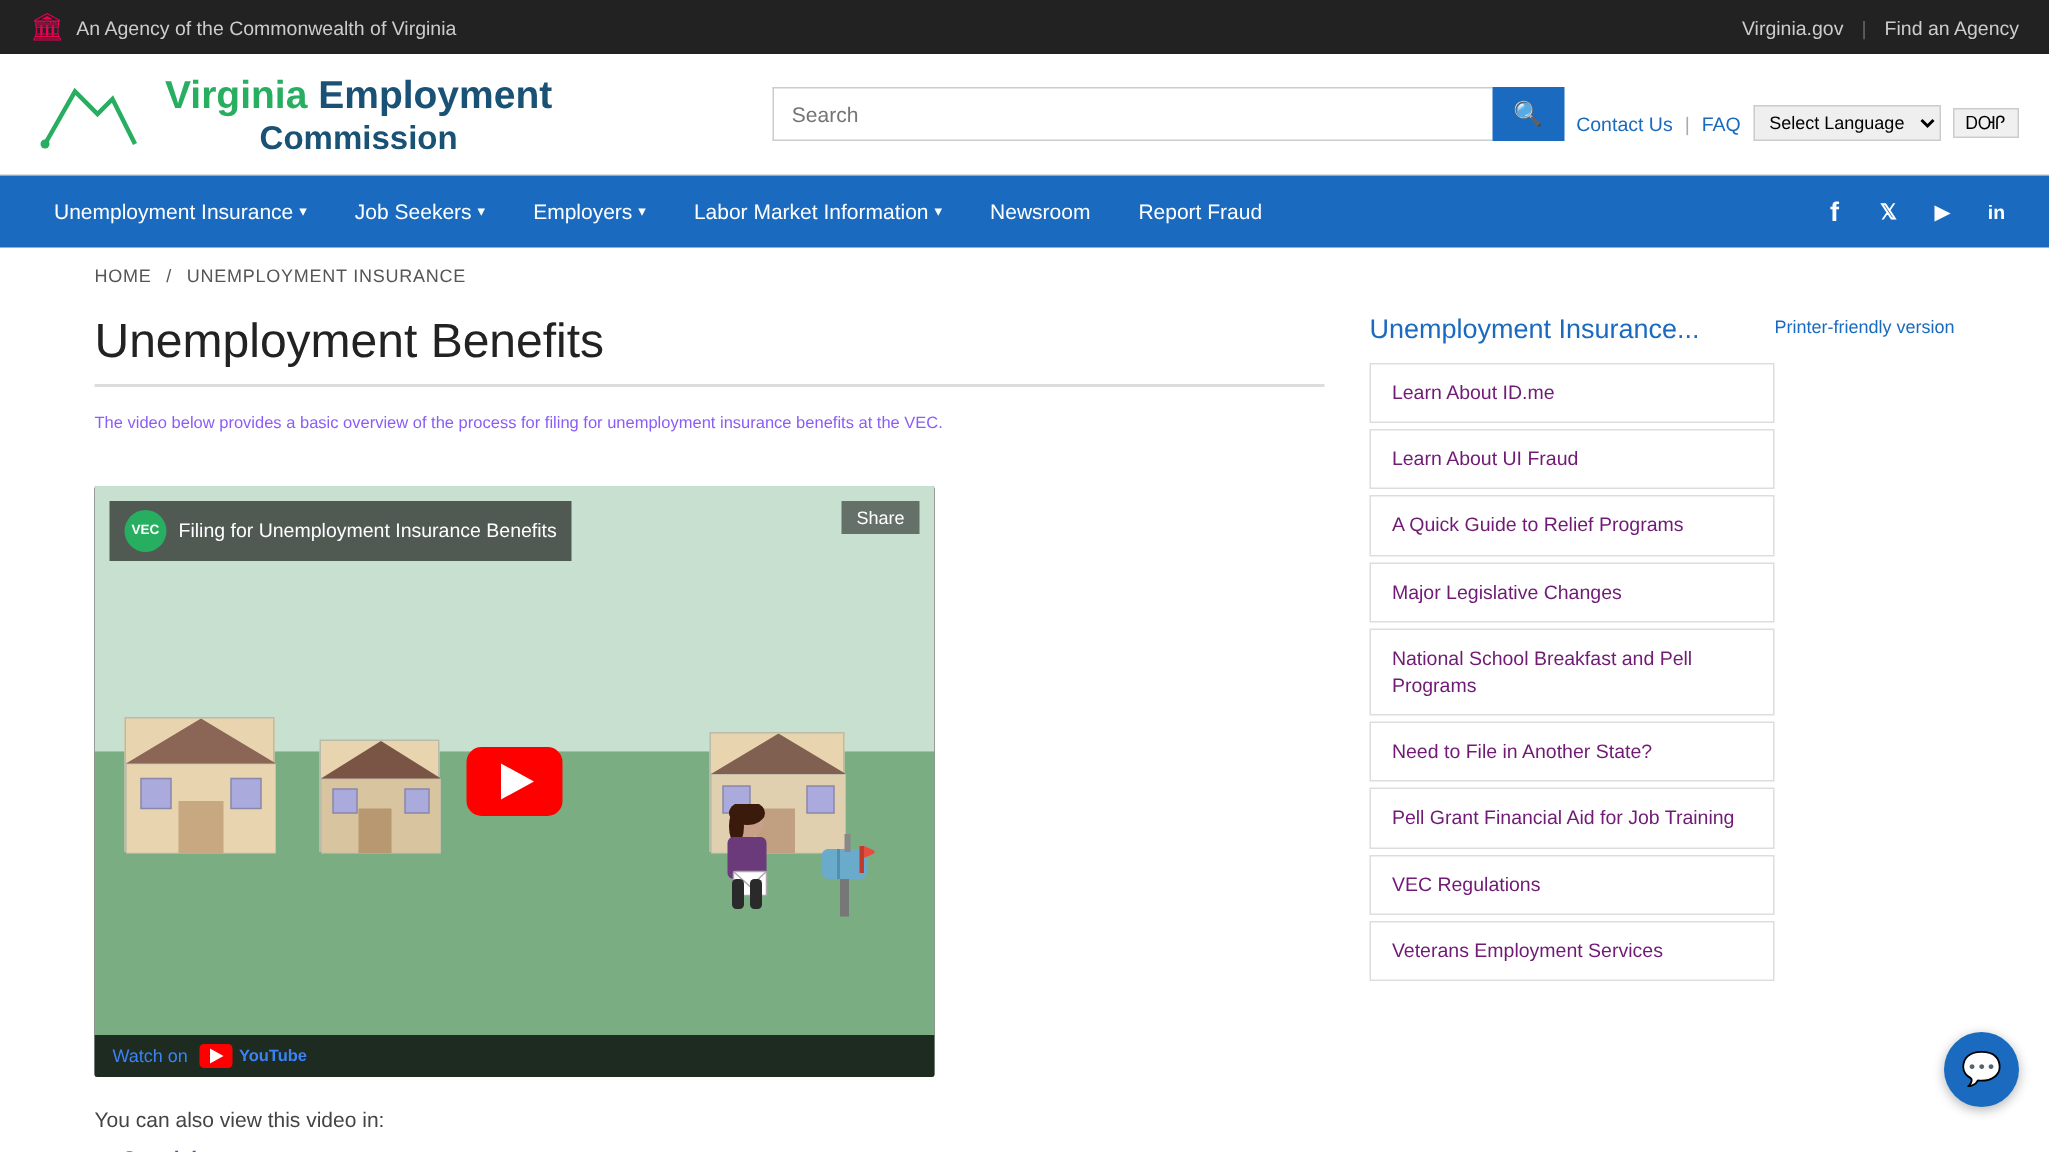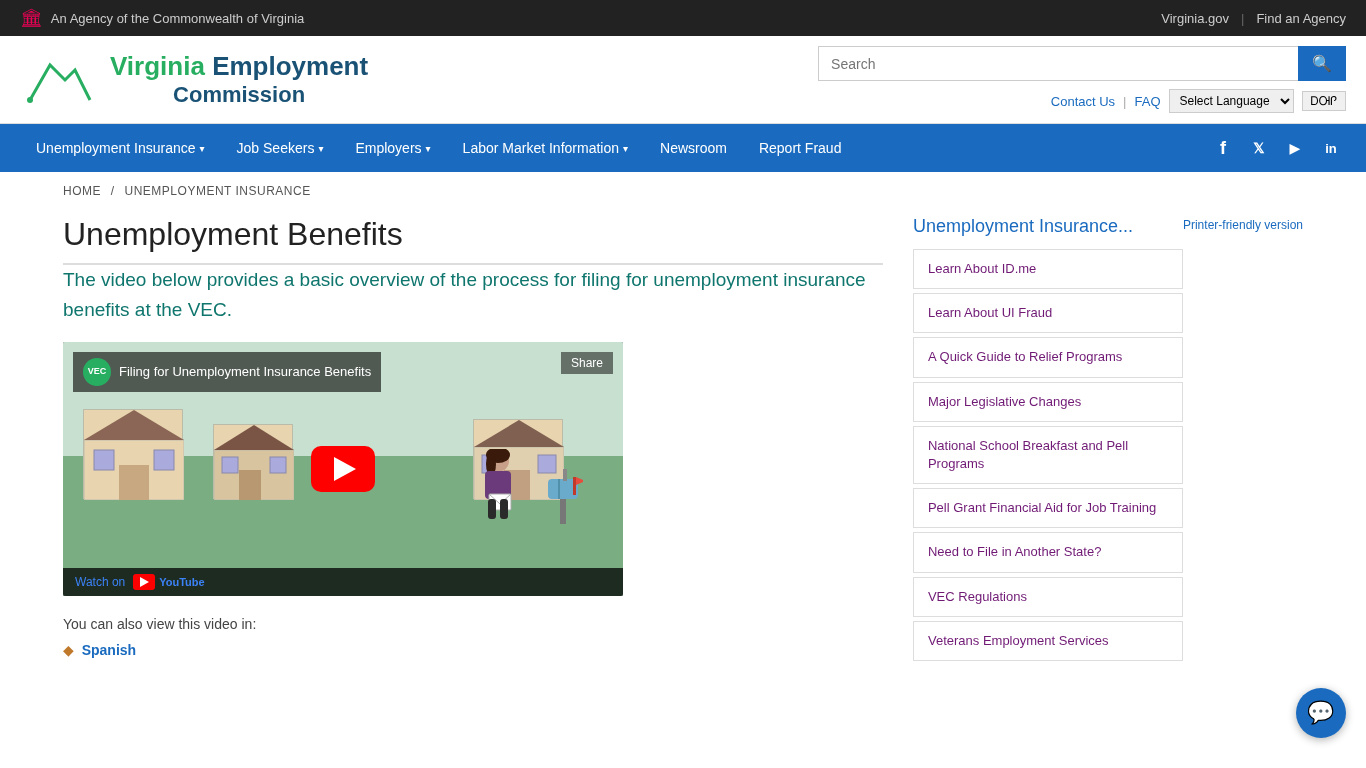--- a/index.html
+++ b/index.html
@@ -26,21 +26,21 @@
       padding: 10px 20px;
       display: flex;
       align-items: center;
       justify-content: space-between;
       border-bottom: 1px solid #ddd;
       min-height: 80px;
     }
     #logo-area { display: flex; align-items: center; }
     #logo-mountain { width: 80px; height: 60px; margin-right: 10px; }
 
-    #header-right { display: flex; flex-direction: column; align-items: flex-end; gap: 8px; }
+    #header-right { display: flex; flex-direction: row; align-items: flex-end; gap: 8px; }
     #search-bar { display: flex; gap: 0; }
     #search-input {
       width: 480px;
       padding: 8px 12px;
       border: 1px solid #ccc;
       border-right: none;
       font-size: 14px;
       outline: none;
     }
     #search-btn {
@@ -132,36 +132,36 @@
       display: flex;
       gap: 30px;
       padding: 10px 0 30px;
     }
 
     #main-content { flex: 1; min-width: 0; }
     #main-content h1 {
       font-size: 32px;
       font-weight: 300;
       color: #222;
-      margin-bottom: 0;
+      margin-bottom: 16px;
       border-bottom: 2px solid #ddd;
       padding-bottom: 10px;
     }
     #intro-text {
-      font-size: 19px;
-      color: #0f766e;
-      margin-bottom: 16px;
+      font-size: 11px;
+      color: #8b5cf6;
+      margin-bottom: 32px;
       line-height: 1.6;
     }
 
     
     #video-wrapper {
       background: #000;
       width: 560px;
-      height: 254px;
+      height: 394px;
       position: relative;
       border-radius: 2px;
       overflow: hidden;
       margin-bottom: 20px;
     }
     
     .video-scene {
       width: 100%;
       height: 100%;
       background: #b8d4c0;
@@ -500,21 +500,21 @@
     </div>
 
     <div id="sidebar">
       <div id="sidebar-title">Unemployment Insurance...</div>
 
       <a href="#" class="sidebar-link">Learn About ID.me</a>
       <a href="#" class="sidebar-link">Learn About UI Fraud</a>
       <a href="#" class="sidebar-link">A Quick Guide to Relief Programs</a>
       <a href="#" class="sidebar-link">Major Legislative Changes</a>
       <a href="#" class="sidebar-link">National School Breakfast and Pell Programs</a>
+      <a href="#" class="sidebar-link">Need to File in Another State?</a>
       <a href="#" class="sidebar-link">Pell Grant Financial Aid for Job Training</a>
-      <a href="#" class="sidebar-link">Need to File in Another State?</a>
       <a href="#" class="sidebar-link">VEC Regulations</a>
       <a href="#" class="sidebar-link">Veterans Employment Services</a>
     </div>
   </div>
 </div>
 
 <div id="chat-btn">💬</div>
 
 </body></html>

